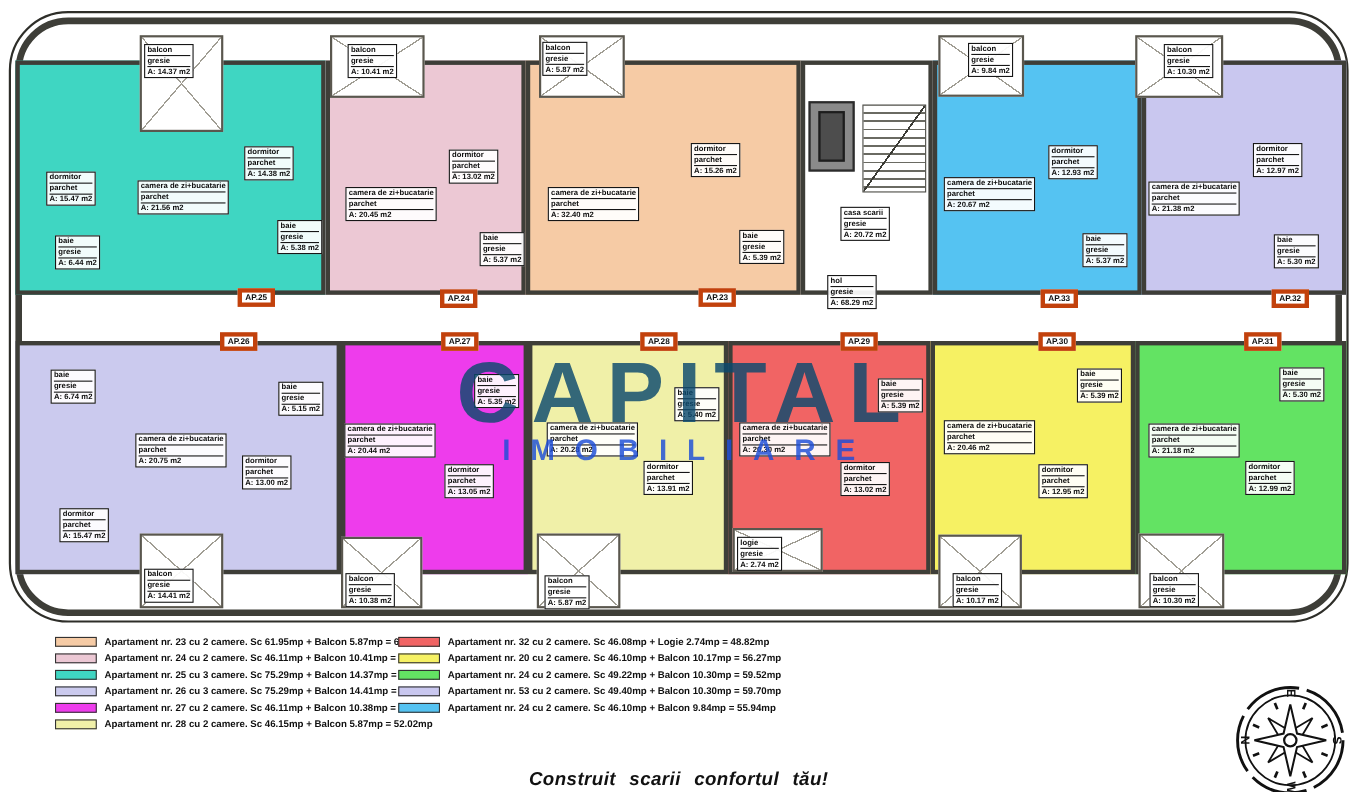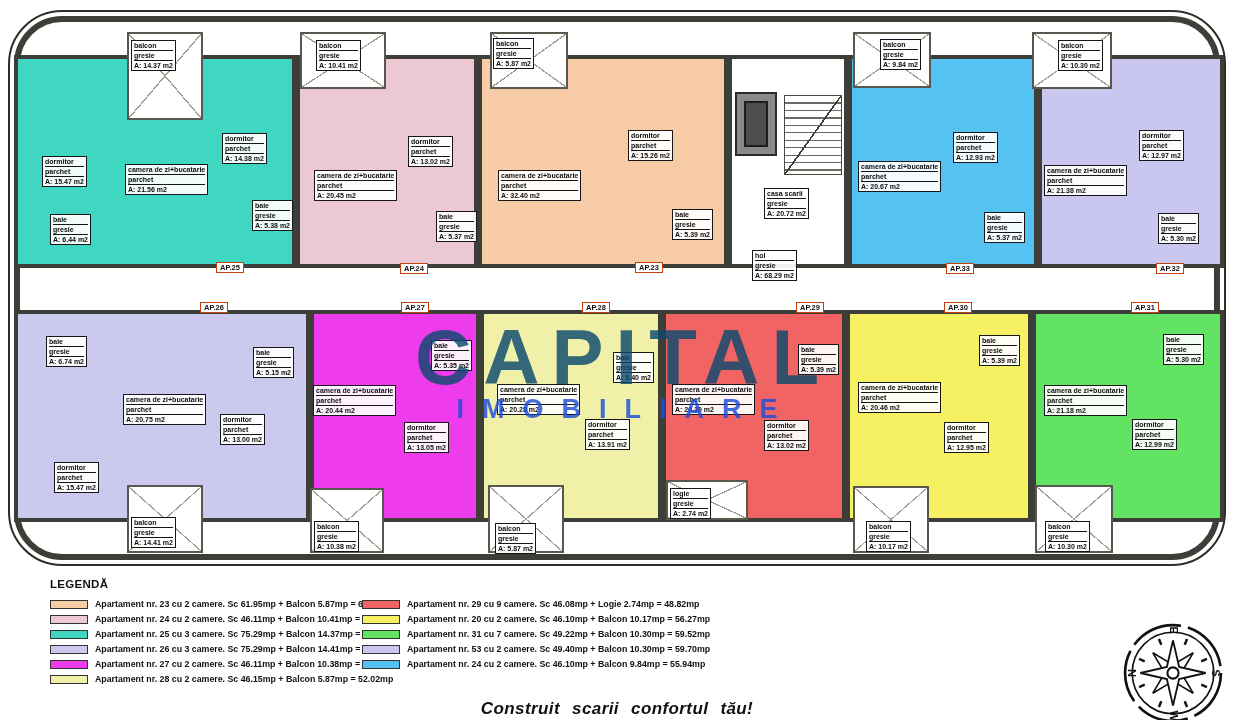--- a/index.html
+++ b/index.html
@@ -16,21 +16,21 @@
     background:repeating-linear-gradient(to bottom,#fff 0 6px,#6a6a62 6px 7.5px)}
   .stairs::after{content:"";position:absolute;inset:0;
     background:linear-gradient(to bottom right,transparent calc(50% - .8px),#3a3a34 calc(50% - .8px),#3a3a34 calc(50% + .8px),transparent calc(50% + .8px))}
   .balc{position:absolute;background:#fff;border:2px solid #5a574e;z-index:3;
     background-image:
       linear-gradient(to top right,transparent calc(50% - .6px),#a09d93 calc(50% - .6px),#a09d93 calc(50% + .6px),transparent calc(50% + .6px)),
       linear-gradient(to bottom right,transparent calc(50% - .6px),#a09d93 calc(50% - .6px),#a09d93 calc(50% + .6px),transparent calc(50% + .6px))}
   .rlabel{position:absolute;z-index:5;background:rgba(255,255,255,.93);border:1px solid #161616;
     font-size:7px;font-weight:bold;line-height:1.3;padding:0 2px;white-space:nowrap;color:#0d0d0d}
   .rlabel div+div{border-top:1px solid #161616}
-  .aptag{position:absolute;z-index:6;background:#fff;border:1px solid #c2410c;font-size:7.5px;font-weight:bold;padding:0 3px;line-height:1.25}
+  .aptag{position:absolute;z-index:6;background:#fff;border:4px solid #c2410c;font-size:7.5px;font-weight:bold;padding:0 3px;line-height:1.25}
   .wm{position:absolute;left:0;width:100%;text-align:center;z-index:8;font-weight:bold}
   .wm1{top:312px;font-size:78px;letter-spacing:12px;padding-left:12px}
   .wm2{top:394px;font-size:27px;letter-spacing:18px;padding-left:18px}
   .legend{position:absolute;left:50px;top:578px;z-index:9}
   .legend-title{font-size:11.5px;font-weight:bold;margin-bottom:9px;letter-spacing:.3px}
   .legend-cols{display:flex;align-items:flex-start}
   .legend-col{width:312px}
   .lrow{display:flex;align-items:center;gap:7px;margin-bottom:5px;font-size:8.8px;font-weight:bold;white-space:nowrap}
   .sw{display:inline-block;width:38px;height:9px;border:1px solid #333;flex:0 0 auto}
   .compass{position:absolute;left:1122px;top:622px;z-index:9}
@@ -75,21 +75,21 @@
   <div class="balc" style="left:1035px;top:485px;width:78px;height:68px"></div>
 
   <div class="aptag" style="left:216px;top:262px">AP.25</div>
   <div class="aptag" style="left:400px;top:263px">AP.24</div>
   <div class="aptag" style="left:635px;top:262px">AP.23</div>
   <div class="aptag" style="left:946px;top:263px">AP.33</div>
   <div class="aptag" style="left:1156px;top:263px">AP.32</div>
   <div class="aptag" style="left:200px;top:302px">AP.26</div>
   <div class="aptag" style="left:401px;top:302px">AP.27</div>
   <div class="aptag" style="left:582px;top:302px">AP.28</div>
-  <div class="aptag" style="left:796px;top:302px">AP.29</div>
+  <div class="aptag" style="left:764px;top:302px">AP.29</div>
   <div class="aptag" style="left:944px;top:302px">AP.30</div>
   <div class="aptag" style="left:1131px;top:302px">AP.31</div>
 
   <div class="rlabel" style="left:131px;top:40px">
       <div>balcon</div>
       <div>gresie</div>
       <div>A: 14.37 m2</div>
     </div>
   <div class="rlabel" style="left:316px;top:40px">
       <div>balcon</div>
@@ -347,21 +347,20 @@
       <div>dormitor</div>
       <div>parchet</div>
       <div>A: 12.99 m2</div>
     </div>
 
   <div class="wm wm1" style="opacity: 0.82; color: #0c4a6e;">CAPITAL</div>
   <div class="wm wm2" style="opacity: 0.82; color: #1d4ed8;">IMOBILIARE</div>
 </div>
 
 <div class="legend">
-  <div class="legend-title">LEGENDĂ</div>
   <div class="legend-cols">
     <div class="legend-col">
       <div class="lrow">
           <span class="sw" style="background-color: rgb(246, 203, 165);"></span>
           <span>Apartament nr. 23 cu 2 camere. Sc 61.95mp + Balcon 5.87mp = 67.82mp</span>
         </div>
       <div class="lrow">
           <span class="sw" style="background-color: rgb(236, 200, 212);"></span>
           <span>Apartament nr. 24 cu 2 camere. Sc 46.11mp + Balcon 10.41mp = 56.52mp</span>
         </div>
@@ -378,29 +377,29 @@
           <span>Apartament nr. 27 cu 2 camere. Sc 46.11mp + Balcon 10.38mp = 56.49mp</span>
         </div>
       <div class="lrow">
           <span class="sw" style="background-color: rgb(240, 240, 168);"></span>
           <span>Apartament nr. 28 cu 2 camere. Sc 46.15mp + Balcon 5.87mp = 52.02mp</span>
         </div>
     </div>
     <div class="legend-col">
       <div class="lrow">
           <span class="sw" style="background-color: rgb(241, 100, 100);"></span>
-          <span>Apartament nr. 29 cu 9 camere. Sc 46.08mp + Logie 2.74mp = 48.82mp</span>
+          <span>Apartament nr. 32 cu 2 camere. Sc 46.08mp + Logie 2.74mp = 48.82mp</span>
         </div>
       <div class="lrow">
           <span class="sw" style="background-color: rgb(246, 241, 99);"></span>
           <span>Apartament nr. 20 cu 2 camere. Sc 46.10mp + Balcon 10.17mp = 56.27mp</span>
         </div>
       <div class="lrow">
           <span class="sw" style="background-color: rgb(99, 227, 99);"></span>
-          <span>Apartament nr. 31 cu 7 camere. Sc 49.22mp + Balcon 10.30mp = 59.52mp</span>
+          <span>Apartament nr. 24 cu 2 camere. Sc 49.22mp + Balcon 10.30mp = 59.52mp</span>
         </div>
       <div class="lrow">
           <span class="sw" style="background-color: rgb(201, 199, 239);"></span>
           <span>Apartament nr. 53 cu 2 camere. Sc 49.40mp + Balcon 10.30mp = 59.70mp</span>
         </div>
       <div class="lrow">
           <span class="sw" style="background-color: rgb(85, 195, 242);"></span>
           <span>Apartament nr. 24 cu 2 camere. Sc 46.10mp + Balcon 9.84mp = 55.94mp</span>
         </div>
     </div>

